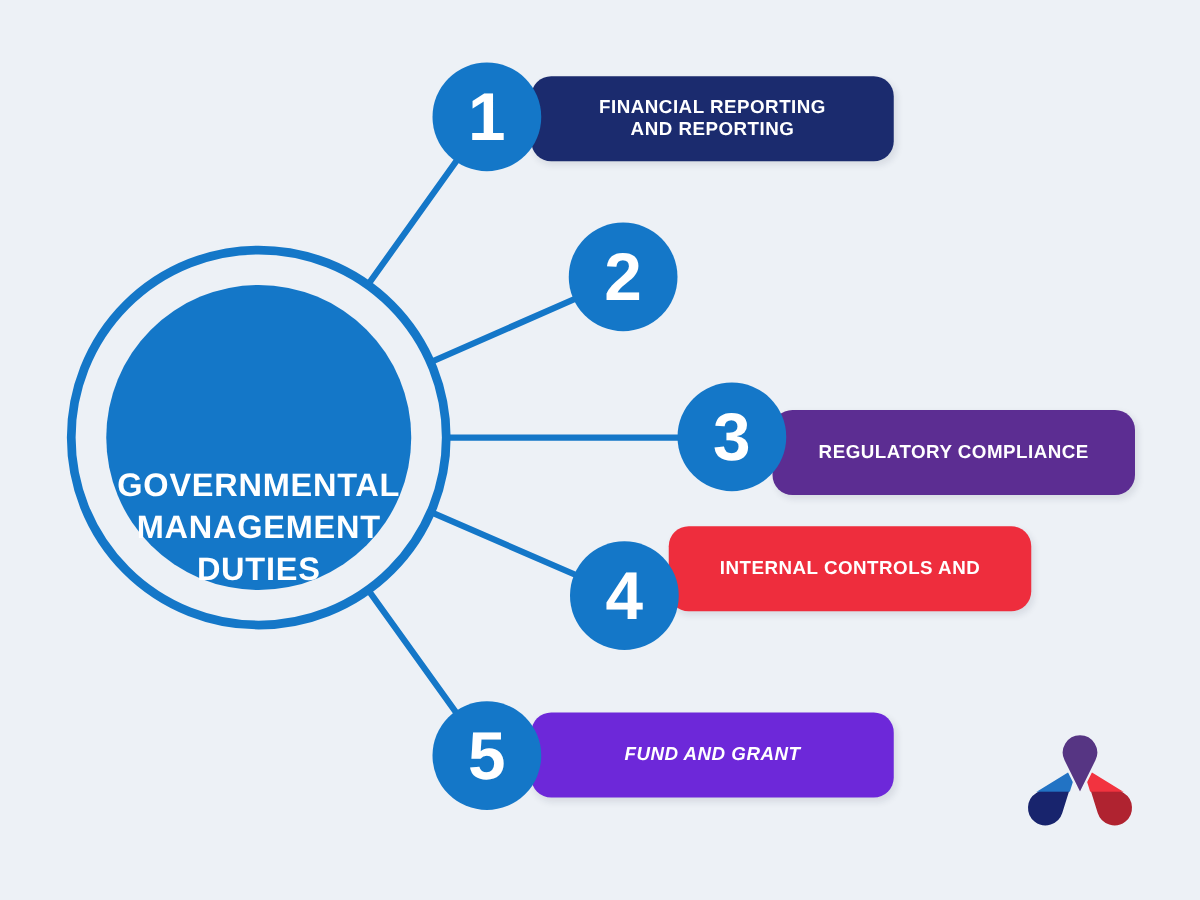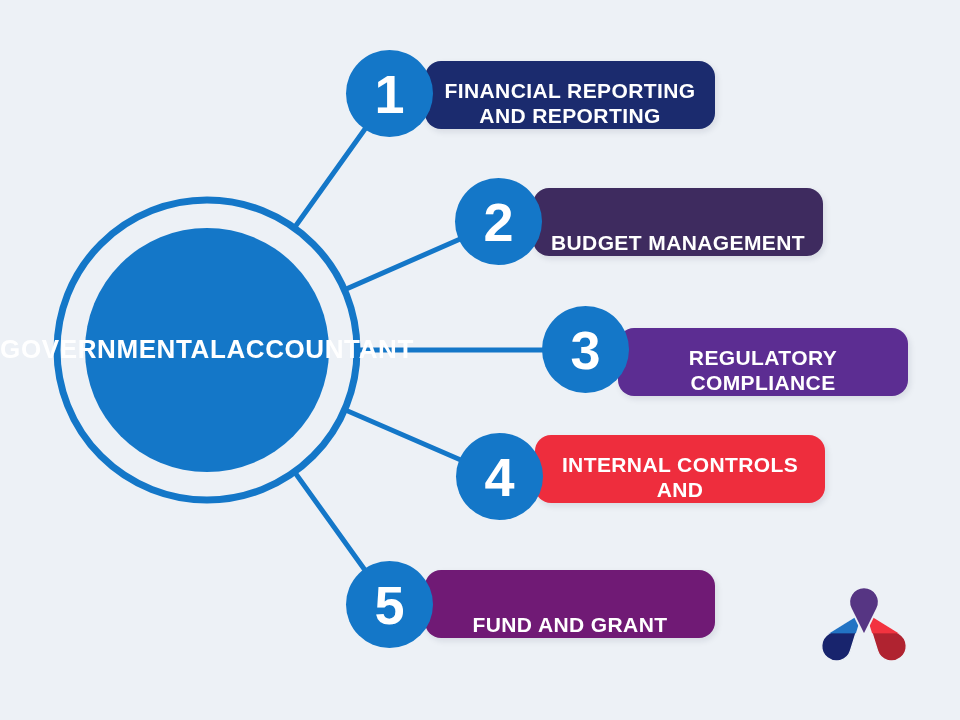--- a/index.html
+++ b/index.html
@@ -1,90 +1,87 @@
 <!DOCTYPE html>
 <html><head>
 <meta charset="utf-8">
 <style>
   html,body{margin:0;padding:0;}
   body{font-family:"Liberation Sans","DejaVu Sans",sans-serif;}
   .canvas{position:relative;width:960px;height:720px;overflow:hidden;background:#edf1f6;}
   .connectors{position:absolute;left:0;top:0;z-index:0;}
   .center-title{position:absolute;left:85px;top:228px;width:244px;height:244px;z-index:2;
-    display:flex;flex-direction:row;align-items:center;justify-content:center;
+    display:flex;flex-direction:column;align-items:center;justify-content:flex-end;
     color:#fff;font-weight:800;font-size:26px;line-height:1.28;letter-spacing:.6px;text-align:center;}
   .center-title span{display:block;}
   .pill{position:absolute;height:68px;width:290px;border-radius:16px;z-index:1;
-    display:flex;flex-direction:column;align-items:center;justify-content:flex-end;
-    color:#fff;font-weight:700;font-size:21px;line-height:1.22;letter-spacing:.4px;text-align:center;
+    display:flex;flex-direction:column;align-items:center;justify-content:center;
+    color:#fff;font-weight:700;font-size:15px;line-height:1.22;letter-spacing:.4px;text-align:center;
     box-shadow:2px 3px 6px rgba(20,30,60,.10);padding:0 12px;box-sizing:border-box;}
   .pill span{display:block;}
   .pill span:empty{display:none;}
   .badge{position:absolute;width:87px;height:87px;border-radius:50%;z-index:2;
     display:flex;align-items:center;justify-content:center;
     color:#fff;font-weight:800;font-size:54px;line-height:1;}
   .p1{left:425px;top:61px;}  .b1{left:346px;top:50px;}
   .p2{left:533px;top:188px;} .b2{left:455px;top:178px;}
   .p3{left:618px;top:316px;} .b3{left:542px;top:306px;}
-  .p4{left:535px;top:435px;} .b4{left:456px;top:433px;}
+  .p4{left:535px;top:421px;} .b4{left:456px;top:433px;}
   .p5{left:425px;top:570px;} .b5{left:346px;top:561px;}
   .logo{position:absolute;left:818px;top:580px;z-index:2;}
 </style>
 </head>
 <body>
 
 <div class="canvas">
 
   <svg class="connectors" width="960" height="720" viewBox="0 0 960 720">
     <line x1="207" y1="350" x2="390" y2="94" stroke-width="5" stroke-linecap="round" stroke="#1477c8"></line>
     <line x1="207" y1="350" x2="499" y2="222" stroke-width="5" stroke-linecap="round" stroke="#1477c8"></line>
     <line x1="207" y1="350" x2="586" y2="350" stroke-width="5" stroke-linecap="round" stroke="#1477c8"></line>
     <line x1="207" y1="350" x2="500" y2="477" stroke-width="5" stroke-linecap="round" stroke="#1477c8"></line>
     <line x1="207" y1="350" x2="390" y2="605" stroke-width="5" stroke-linecap="round" stroke="#1477c8"></line>
     <circle cx="207" cy="350" r="150" stroke-width="7" stroke="#1477c8" fill="#edf1f6"></circle>
     <circle cx="207" cy="350" r="122" fill="#1477c8"></circle>
   </svg>
 
   <div class="center-title">
     <span>GOVERNMENTAL</span>
-    <span>ACCOUNTANT</span>
+    <span>MANAGEMENT</span>
+    <span>DUTIES</span>
   </div>
 
   <div class="pill p1" style="background: rgb(27, 43, 110); color: rgb(255, 255, 255);">
     <span>FINANCIAL REPORTING</span>
     <span>AND REPORTING</span>
   </div>
   <div class="badge b1" style="background: rgb(20, 119, 200);">
     <span>1</span>
   </div>
 
-  <div class="pill p2" style="background: rgb(62, 43, 95); color: rgb(255, 255, 255);">
-    <span>BUDGET MANAGEMENT</span>
-
-  </div>
   <div class="badge b2" style="background: rgb(20, 119, 200);">
     <span>2</span>
   </div>
 
   <div class="pill p3" style="background: rgb(92, 45, 146); color: rgb(255, 255, 255); margin-top: 12px;">
     <span>REGULATORY COMPLIANCE</span>
 
   </div>
   <div class="badge b3" style="background: rgb(20, 119, 200);">
     <span>3</span>
   </div>
 
   <div class="pill p4" style="background: rgb(238, 45, 61); color: rgb(255, 255, 255);">
     <span>INTERNAL CONTROLS AND</span>
   </div>
   <div class="badge b4" style="background: rgb(20, 119, 200);">
     <span>4</span>
   </div>
 
-  <div class="pill p5" style="background: #701a75; color: rgb(255, 255, 255);">
+  <div class="pill p5" style="background: #6d28d9; color: rgb(255, 255, 255); font-style: italic;">
     <span>FUND AND GRANT</span>
   </div>
   <div class="badge b5" style="background: rgb(20, 119, 200);">
     <span>5</span>
   </div>
 
   <svg class="logo" width="92" height="92" viewBox="0 0 100 100">
     <defs>
       <clipPath id="clip-left-drop">
           <path d="M48,36 L35.3,76.8 A16,16 0 1 1 11.6,58.4 Z"></path>

